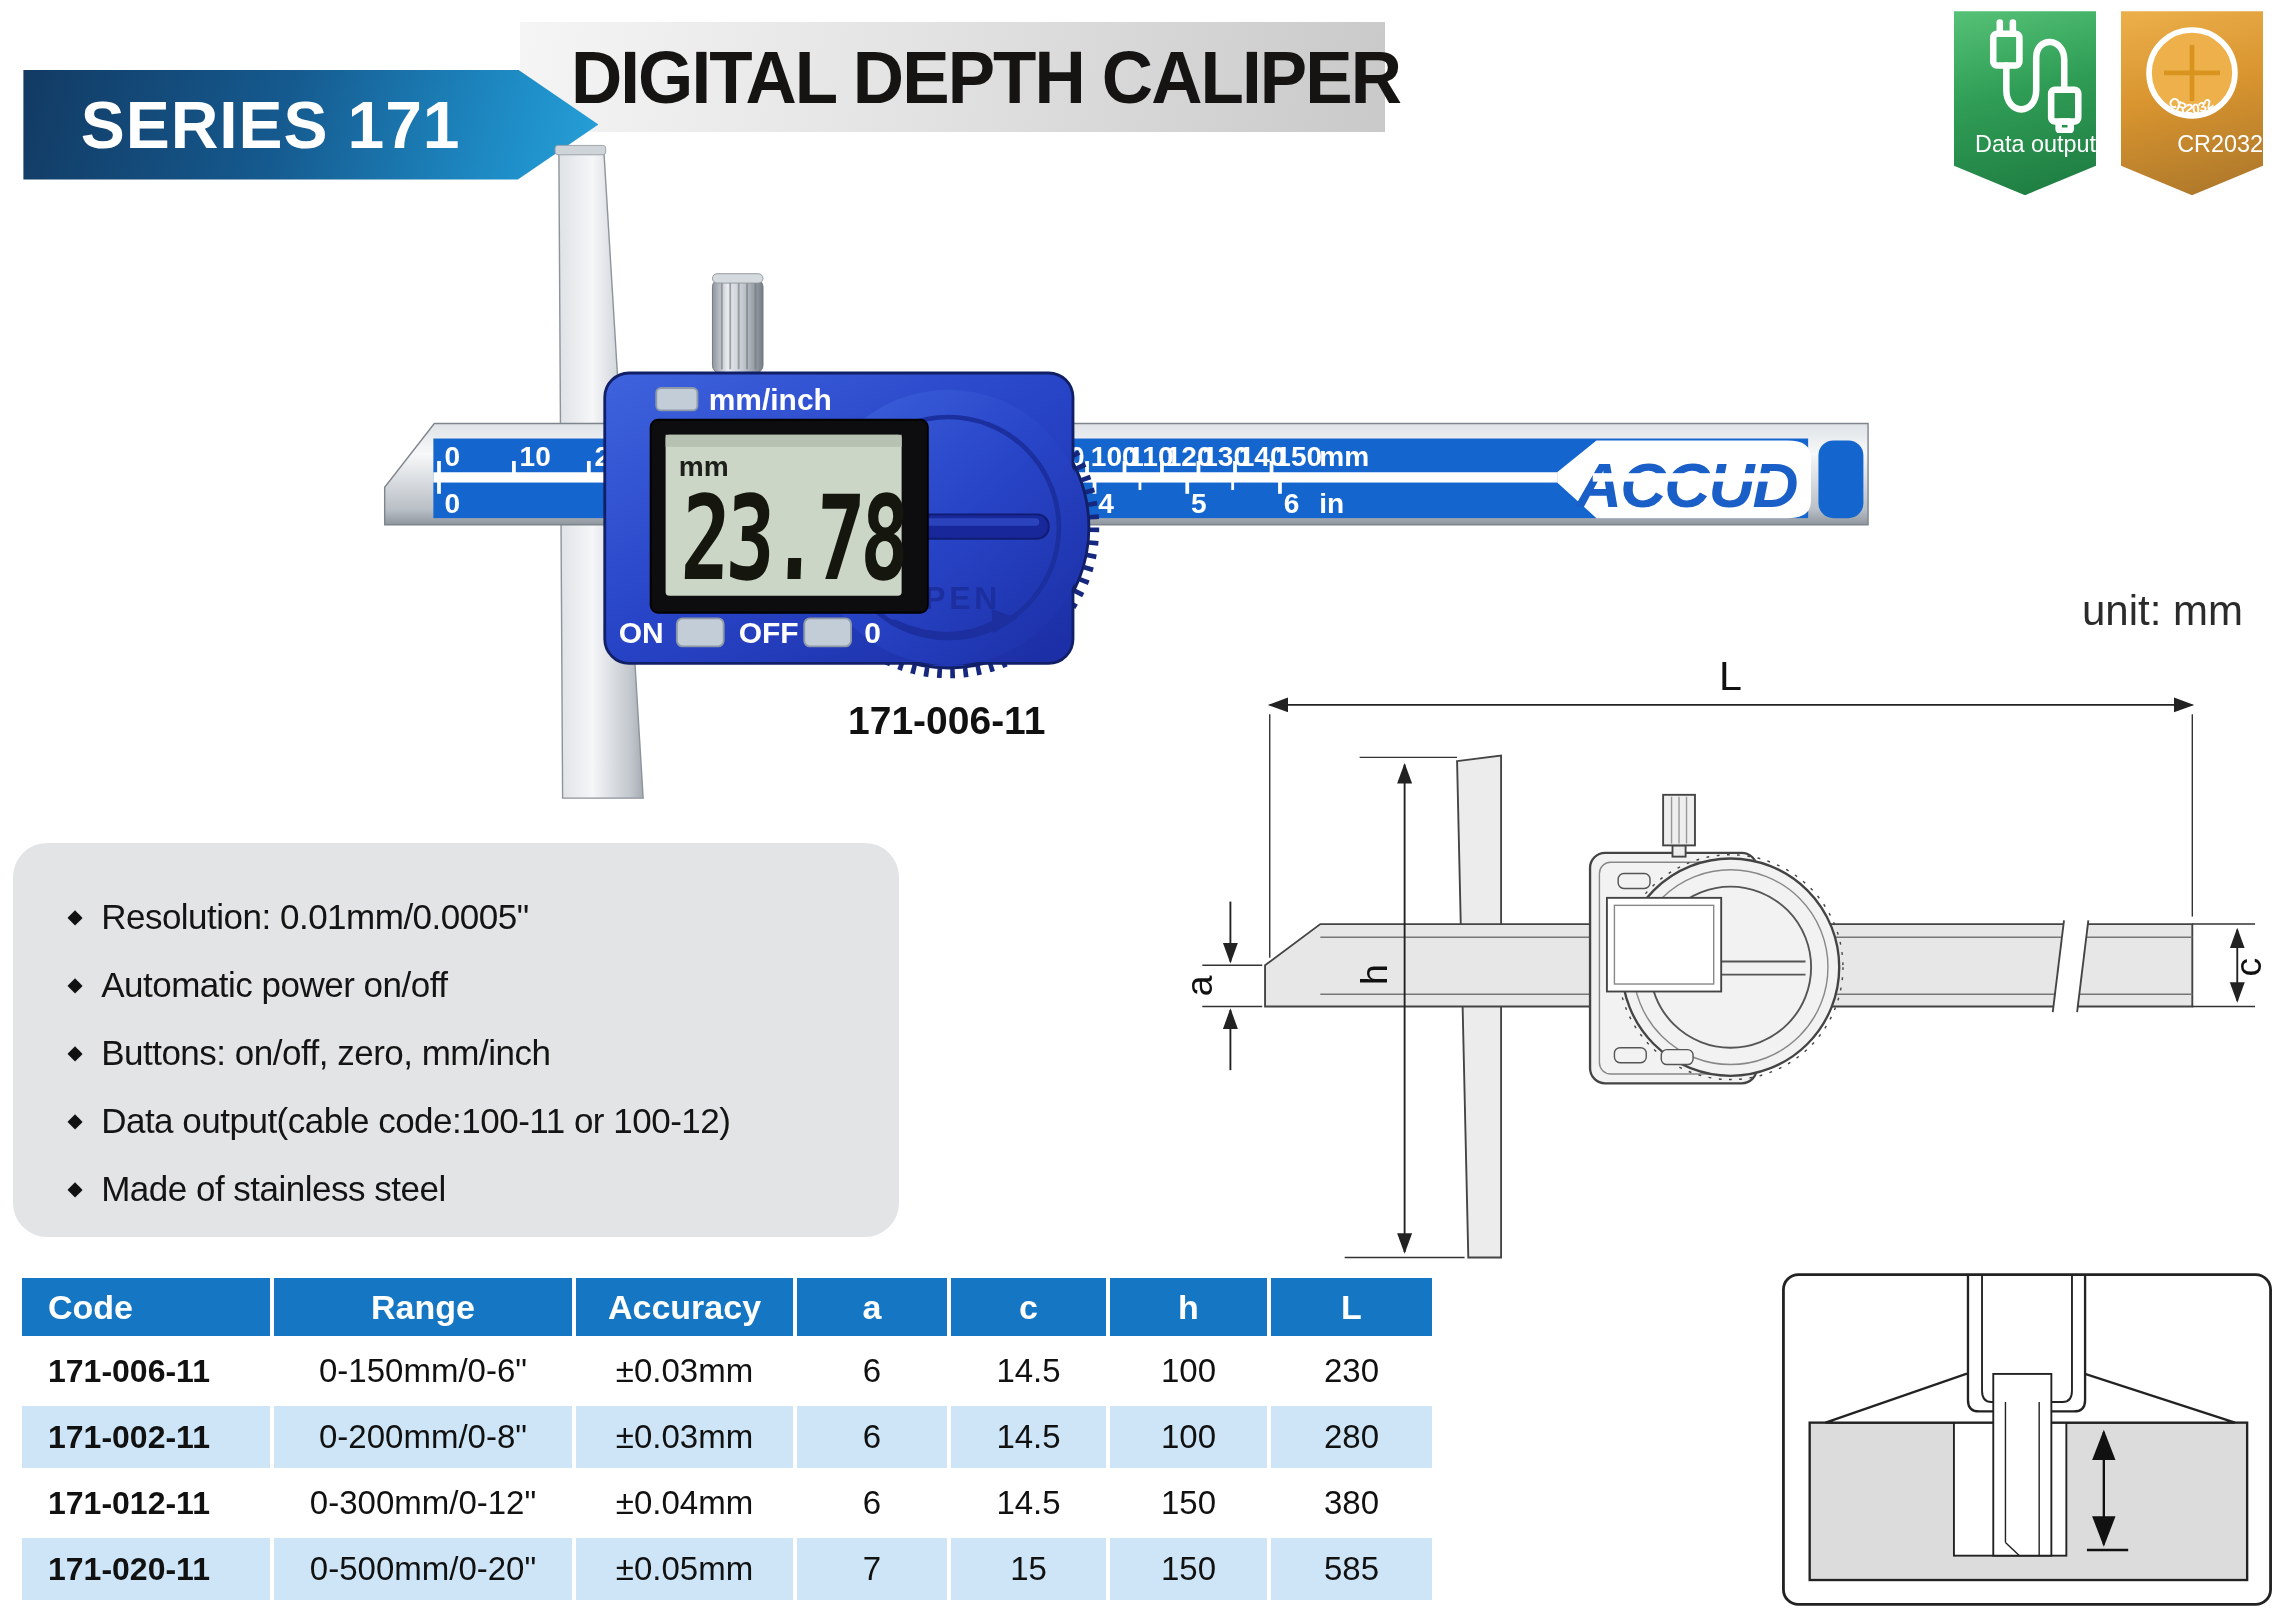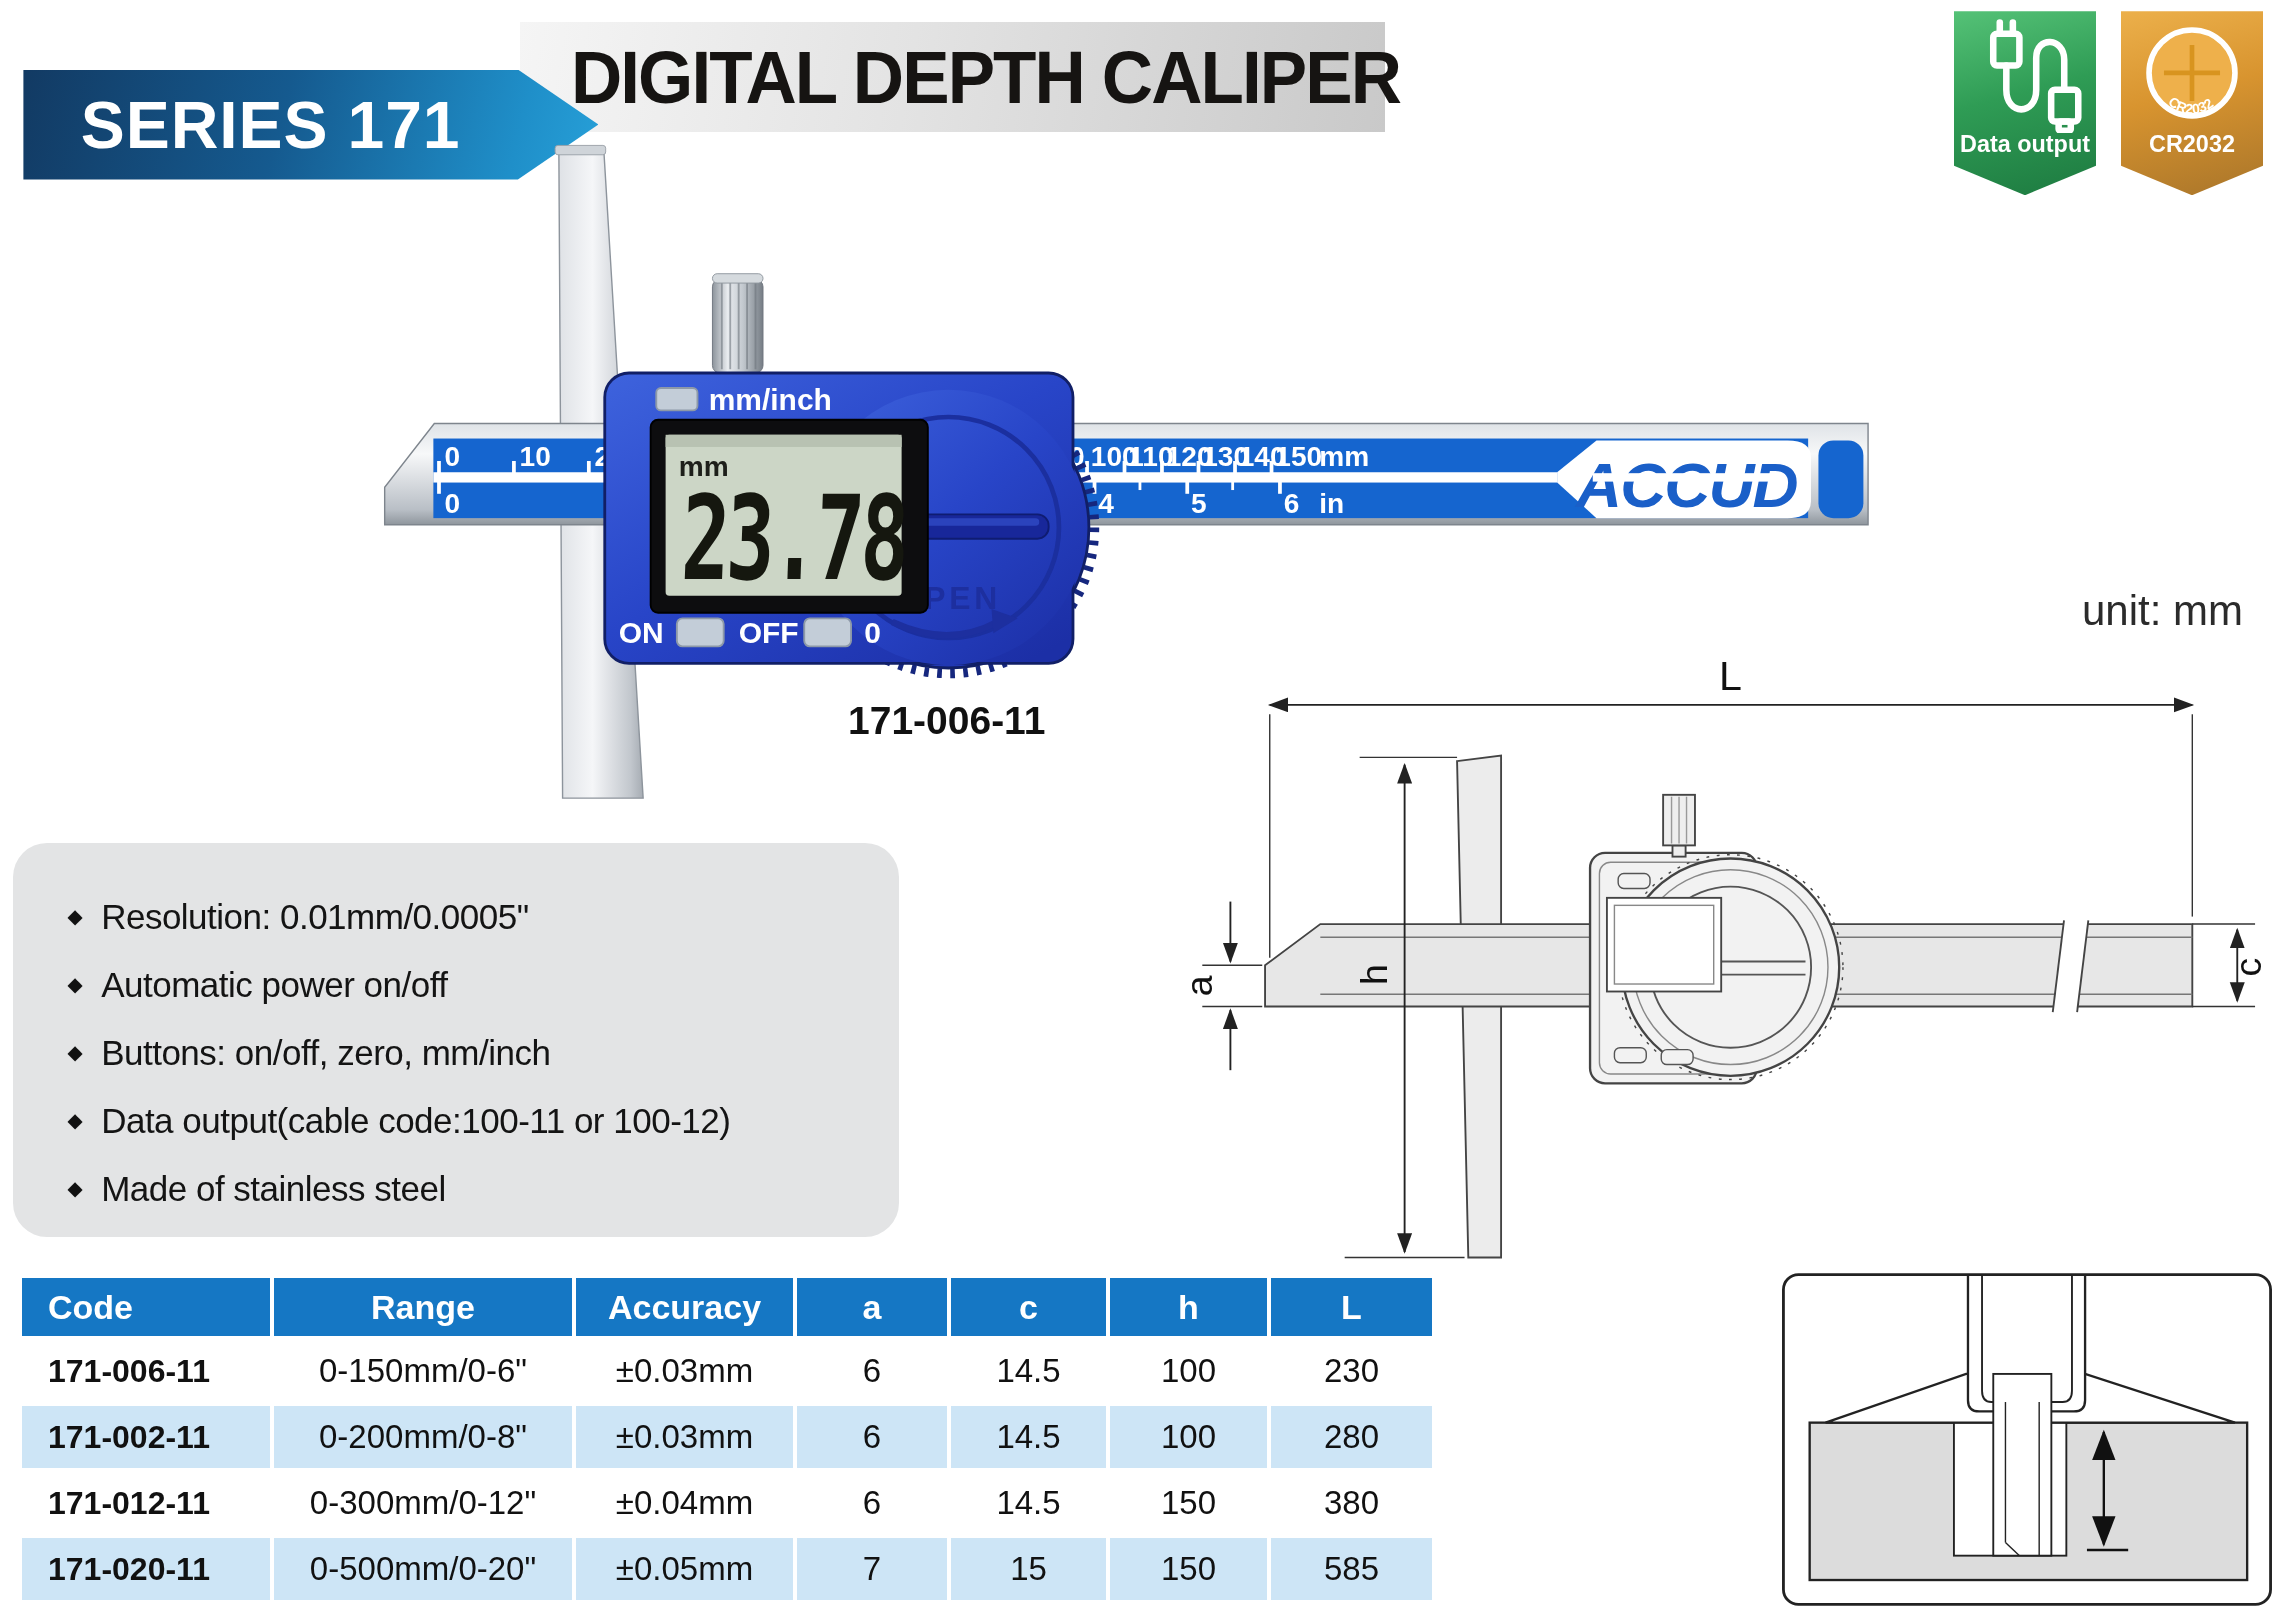--- a/index.html
+++ b/index.html
@@ -18,22 +18,22 @@
     background:linear-gradient(105deg,#123a63 0%,#155a8f 45%,#1f8fc9 85%,#27a0d8 100%);
     clip-path:polygon(0 0,86% 0,100% 50%,86% 100%,0 100%);
     display:flex;align-items:center;margin-top:48px;}
   #blue-arrow .series{width:86%;text-align:center;color:#ffffff;font-size:66px;font-weight:bold;
     letter-spacing:0.9px;white-space:nowrap;}
 
   
   .badge{top:11.2px;width:142px;height:184px;clip-path:polygon(0 0,100% 0,100% 84%,50% 100%,0 84%);}
   #badge-green{left:1954px;background:linear-gradient(165deg,#55c277 0%,#2f9c55 45%,#1d7a40 100%);}
   #badge-orange{left:2121px;background:linear-gradient(165deg,#ecb04b 0%,#d8942f 45%,#a9752a 100%);}
-  .badge .blabel{position:absolute;left:0;top:120px;width:100%;text-align:center;
-    color:#fff;font-size:23.4px;font-weight:bold;}
+  .badge .blabel{position:absolute;left:0;top:120px;width:100%;text-align:right;
+    color:#fff;font-size:23.4px;font-weight:normal;}
 
   
   #model-caption{left:848px;top:699px;font-size:39px;font-weight:bold;color:#111;}
   #unit-note{left:2082px;top:587px;font-size:42px;color:#2b2b2b;}
 
   
   #features{left:13px;top:843px;width:886px;height:394px;background:#e3e4e5;border-radius:34px;
     box-sizing:border-box;padding:54px 28px 0 47px;}
   #features ul{list-style:none;margin:0;padding:0;}
   #features li{display:flex;align-items:flex-start;margin-bottom:28px;

